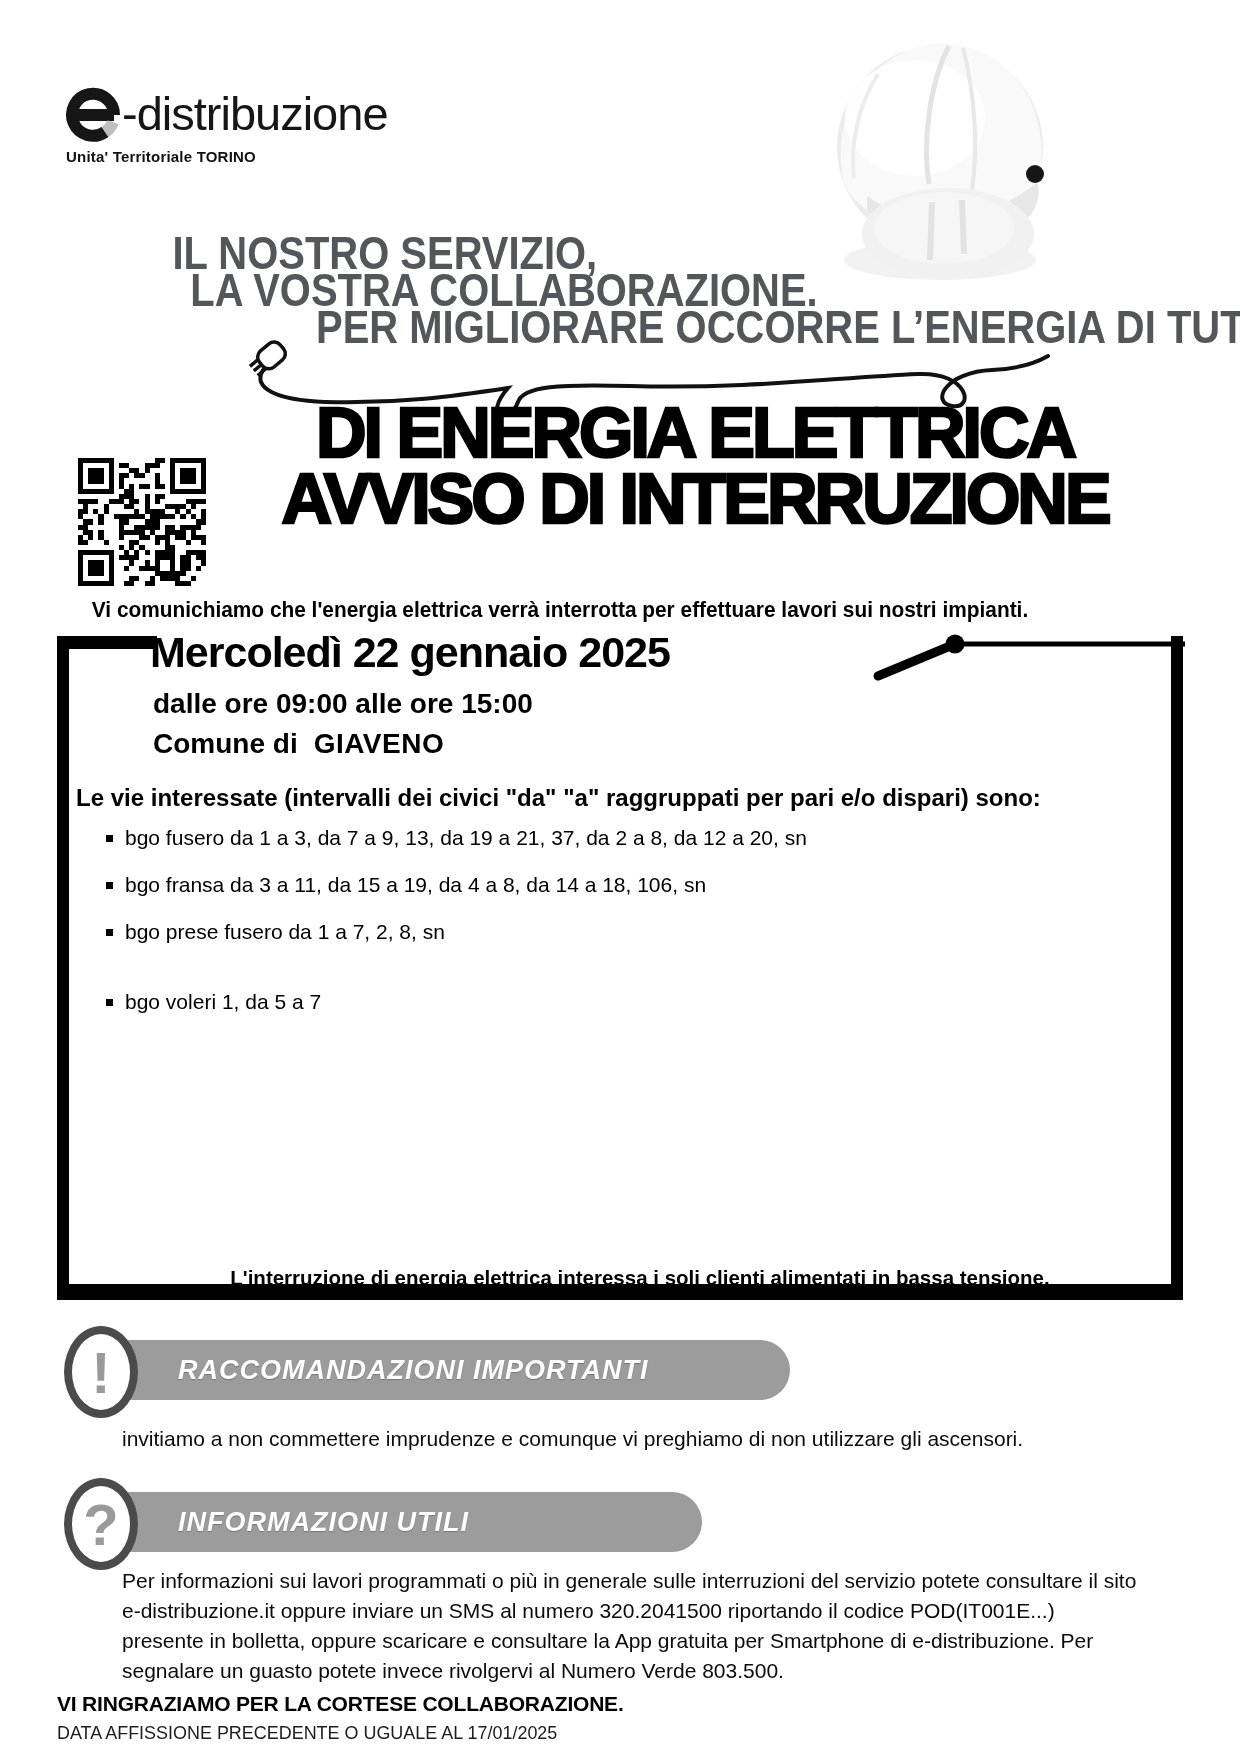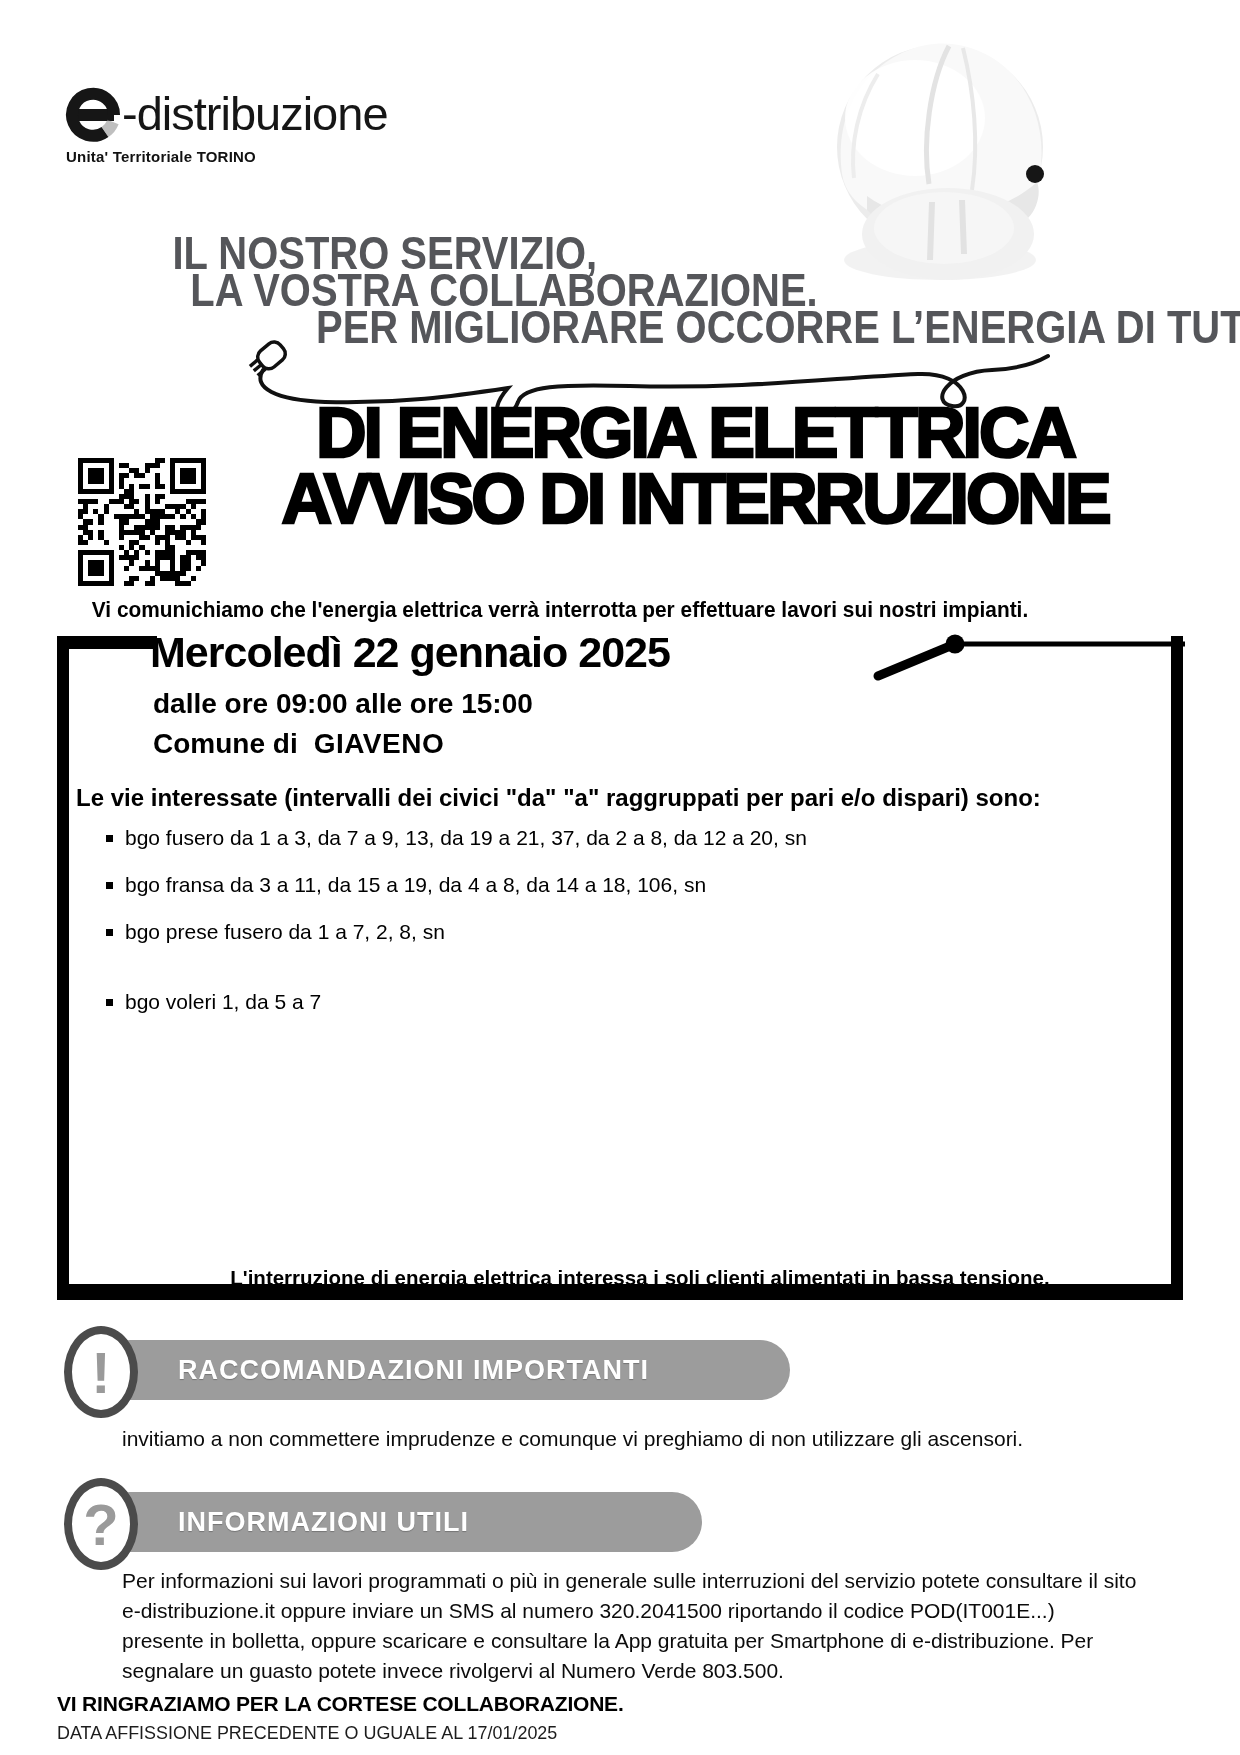--- a/index.html
+++ b/index.html
@@ -40,21 +40,21 @@
   .street::before{content:"";display:inline-block;width:7px;height:7px;background:#000;
                   margin-right:12px;vertical-align:3px;}
   .footnote{left:69px;top:1266px;width:1102px;text-align:center;font-size:20.5px;font-weight:700;white-space:nowrap;margin-left:20px;}
 
   
   .badge{width:58px;height:76px;border:8px solid #4b4b4b;border-radius:50%;background:#fff;z-index:2;
          display:flex;align-items:center;justify-content:center;
          font-size:58px;font-weight:700;color:#9a9a9a;}
   .banner{height:60px;background:#9c9c9c;border-radius:12px 30px 30px 12px;z-index:1;
           line-height:60px;padding-left:60px;color:#fff;font-size:27px;font-weight:700;letter-spacing:1px;
-          text-shadow:0 1px 1px rgba(0,0,0,.25);white-space:nowrap;}
+          text-shadow:0 1px 1px rgba(0,0,0,.25);white-space:nowrap;font-style:italic;}
   .body-text{font-size:21px;line-height:30px;color:#0b0b0b;}
   .body-text div{white-space:nowrap;}
 
   .thanks{left:57px;top:1692px;font-size:21px;font-weight:700;letter-spacing:-.2px;white-space:nowrap;}
   .affission{left:57px;top:1722px;font-size:18.5px;color:#1c1c1c;transform:scaleX(.97);
              transform-origin:left;white-space:nowrap;}
 </style>
 </head>
 <body>
 

